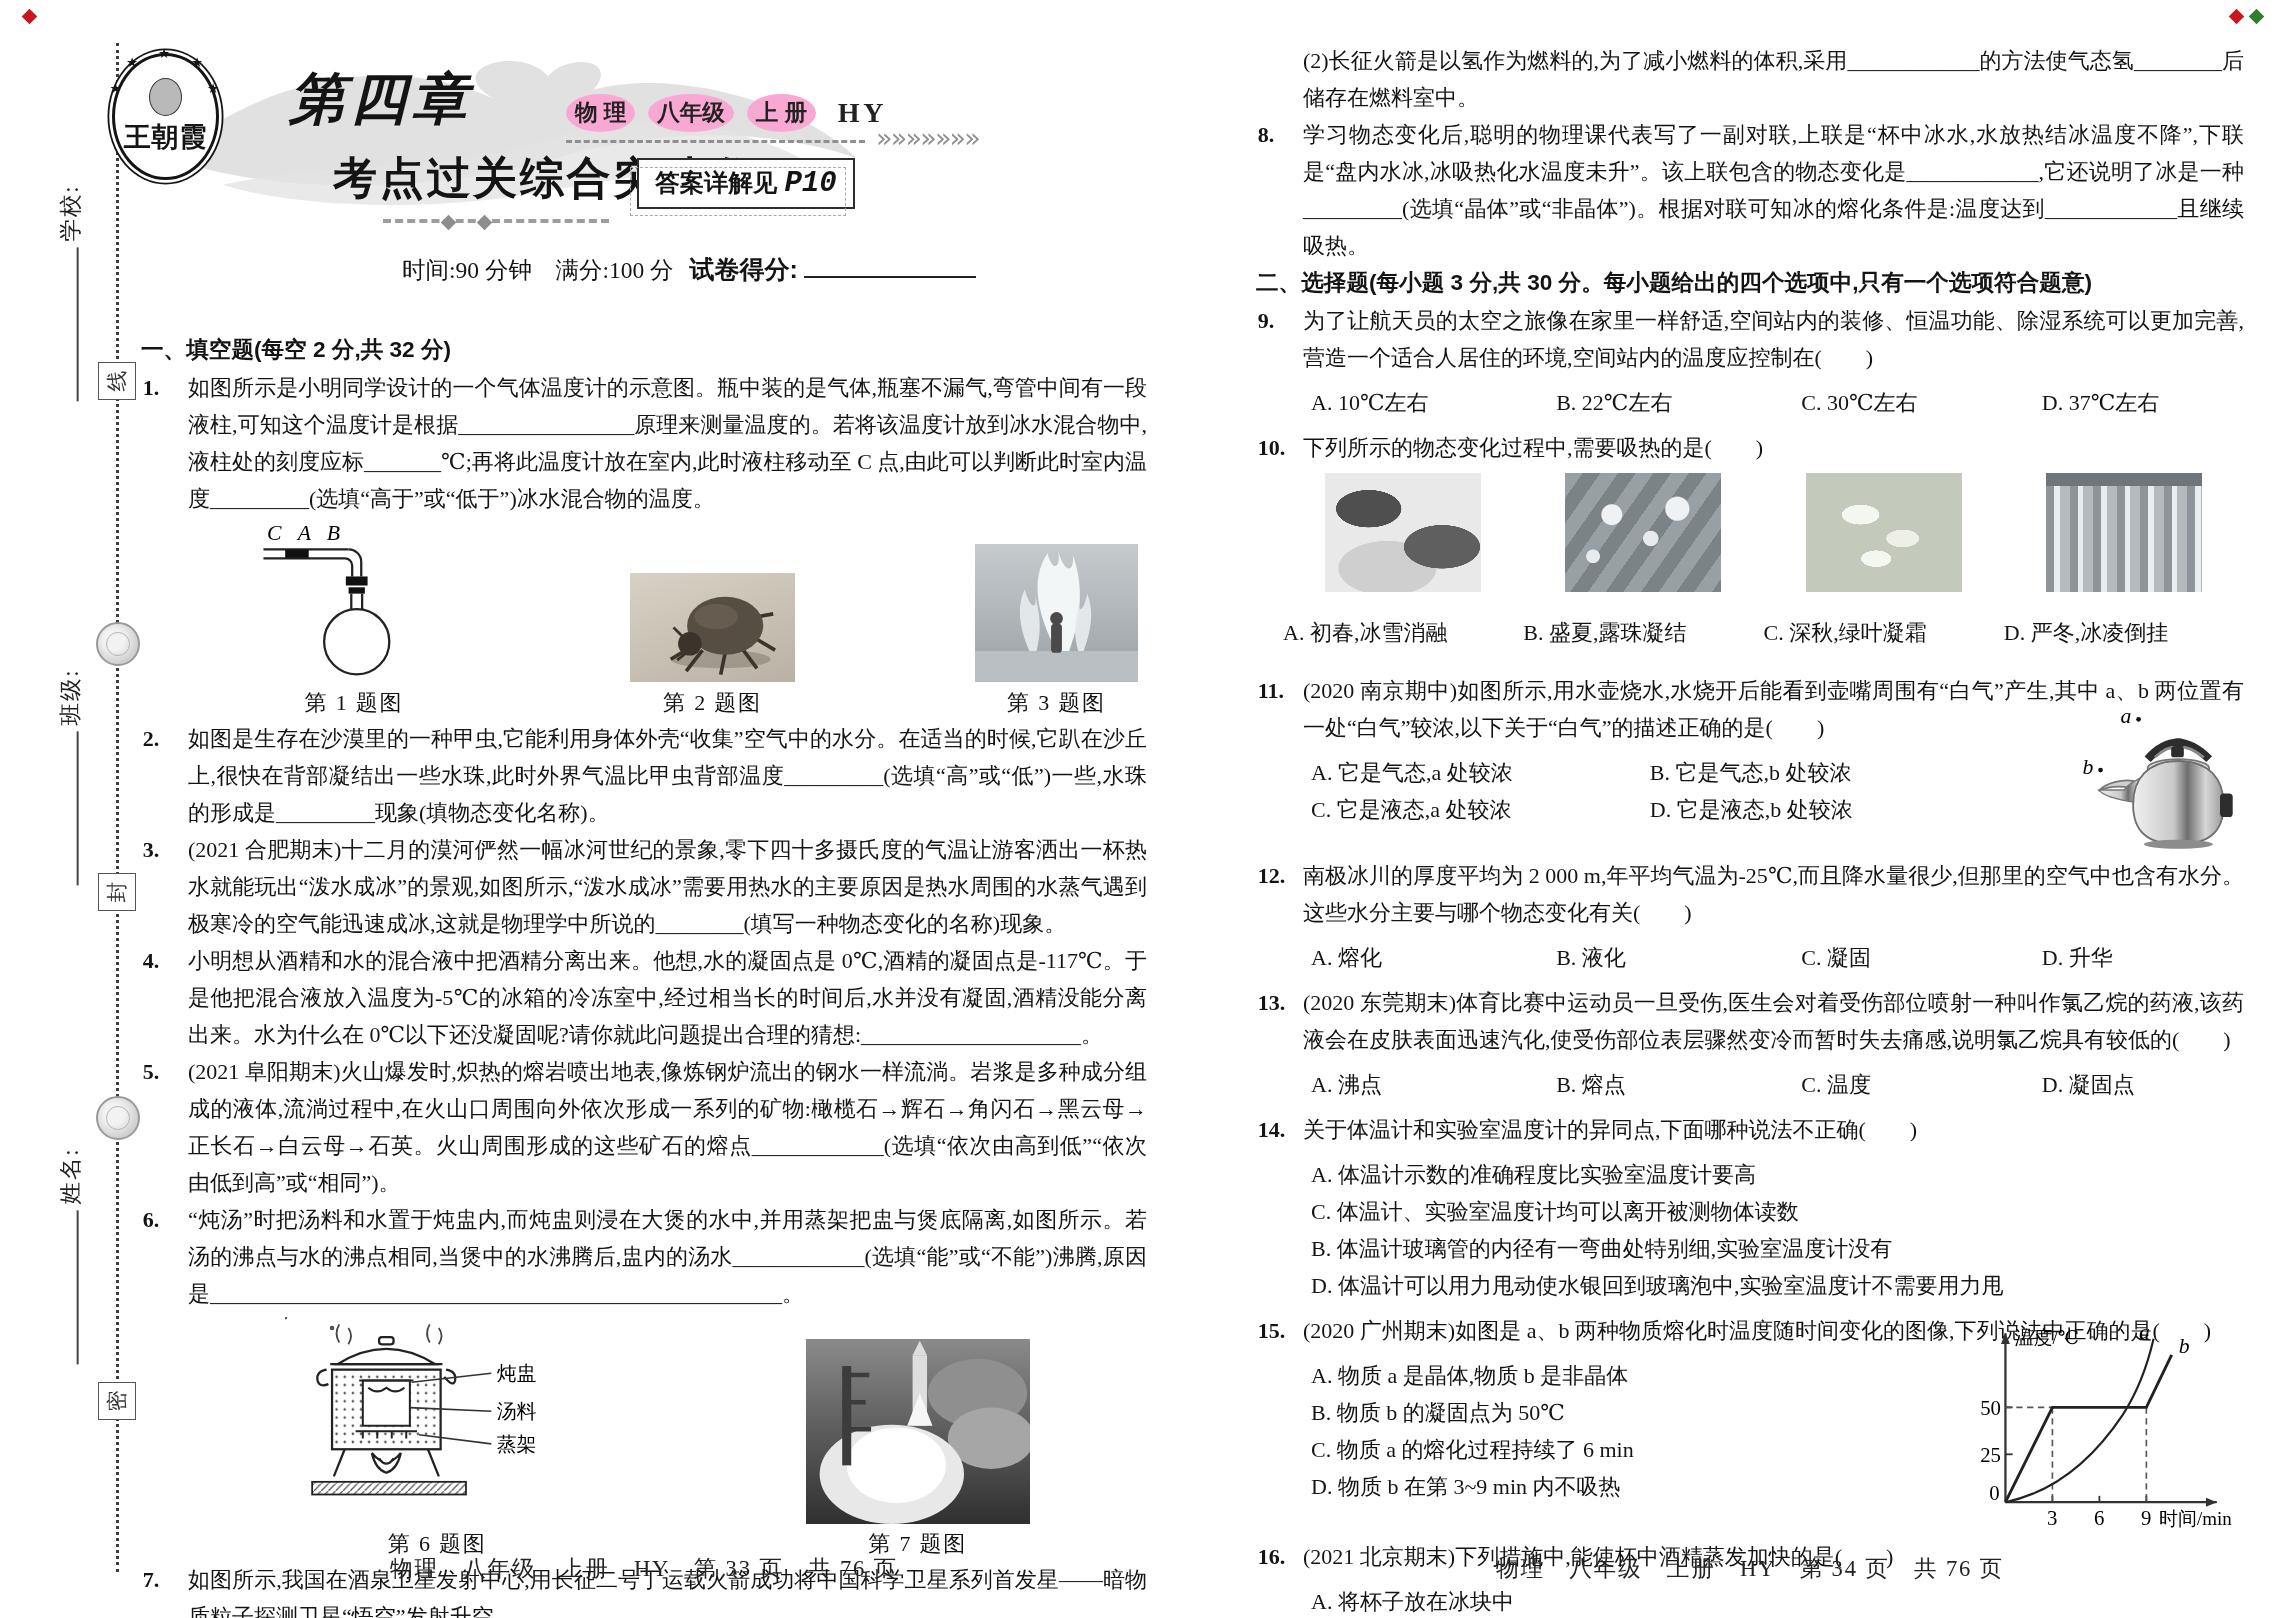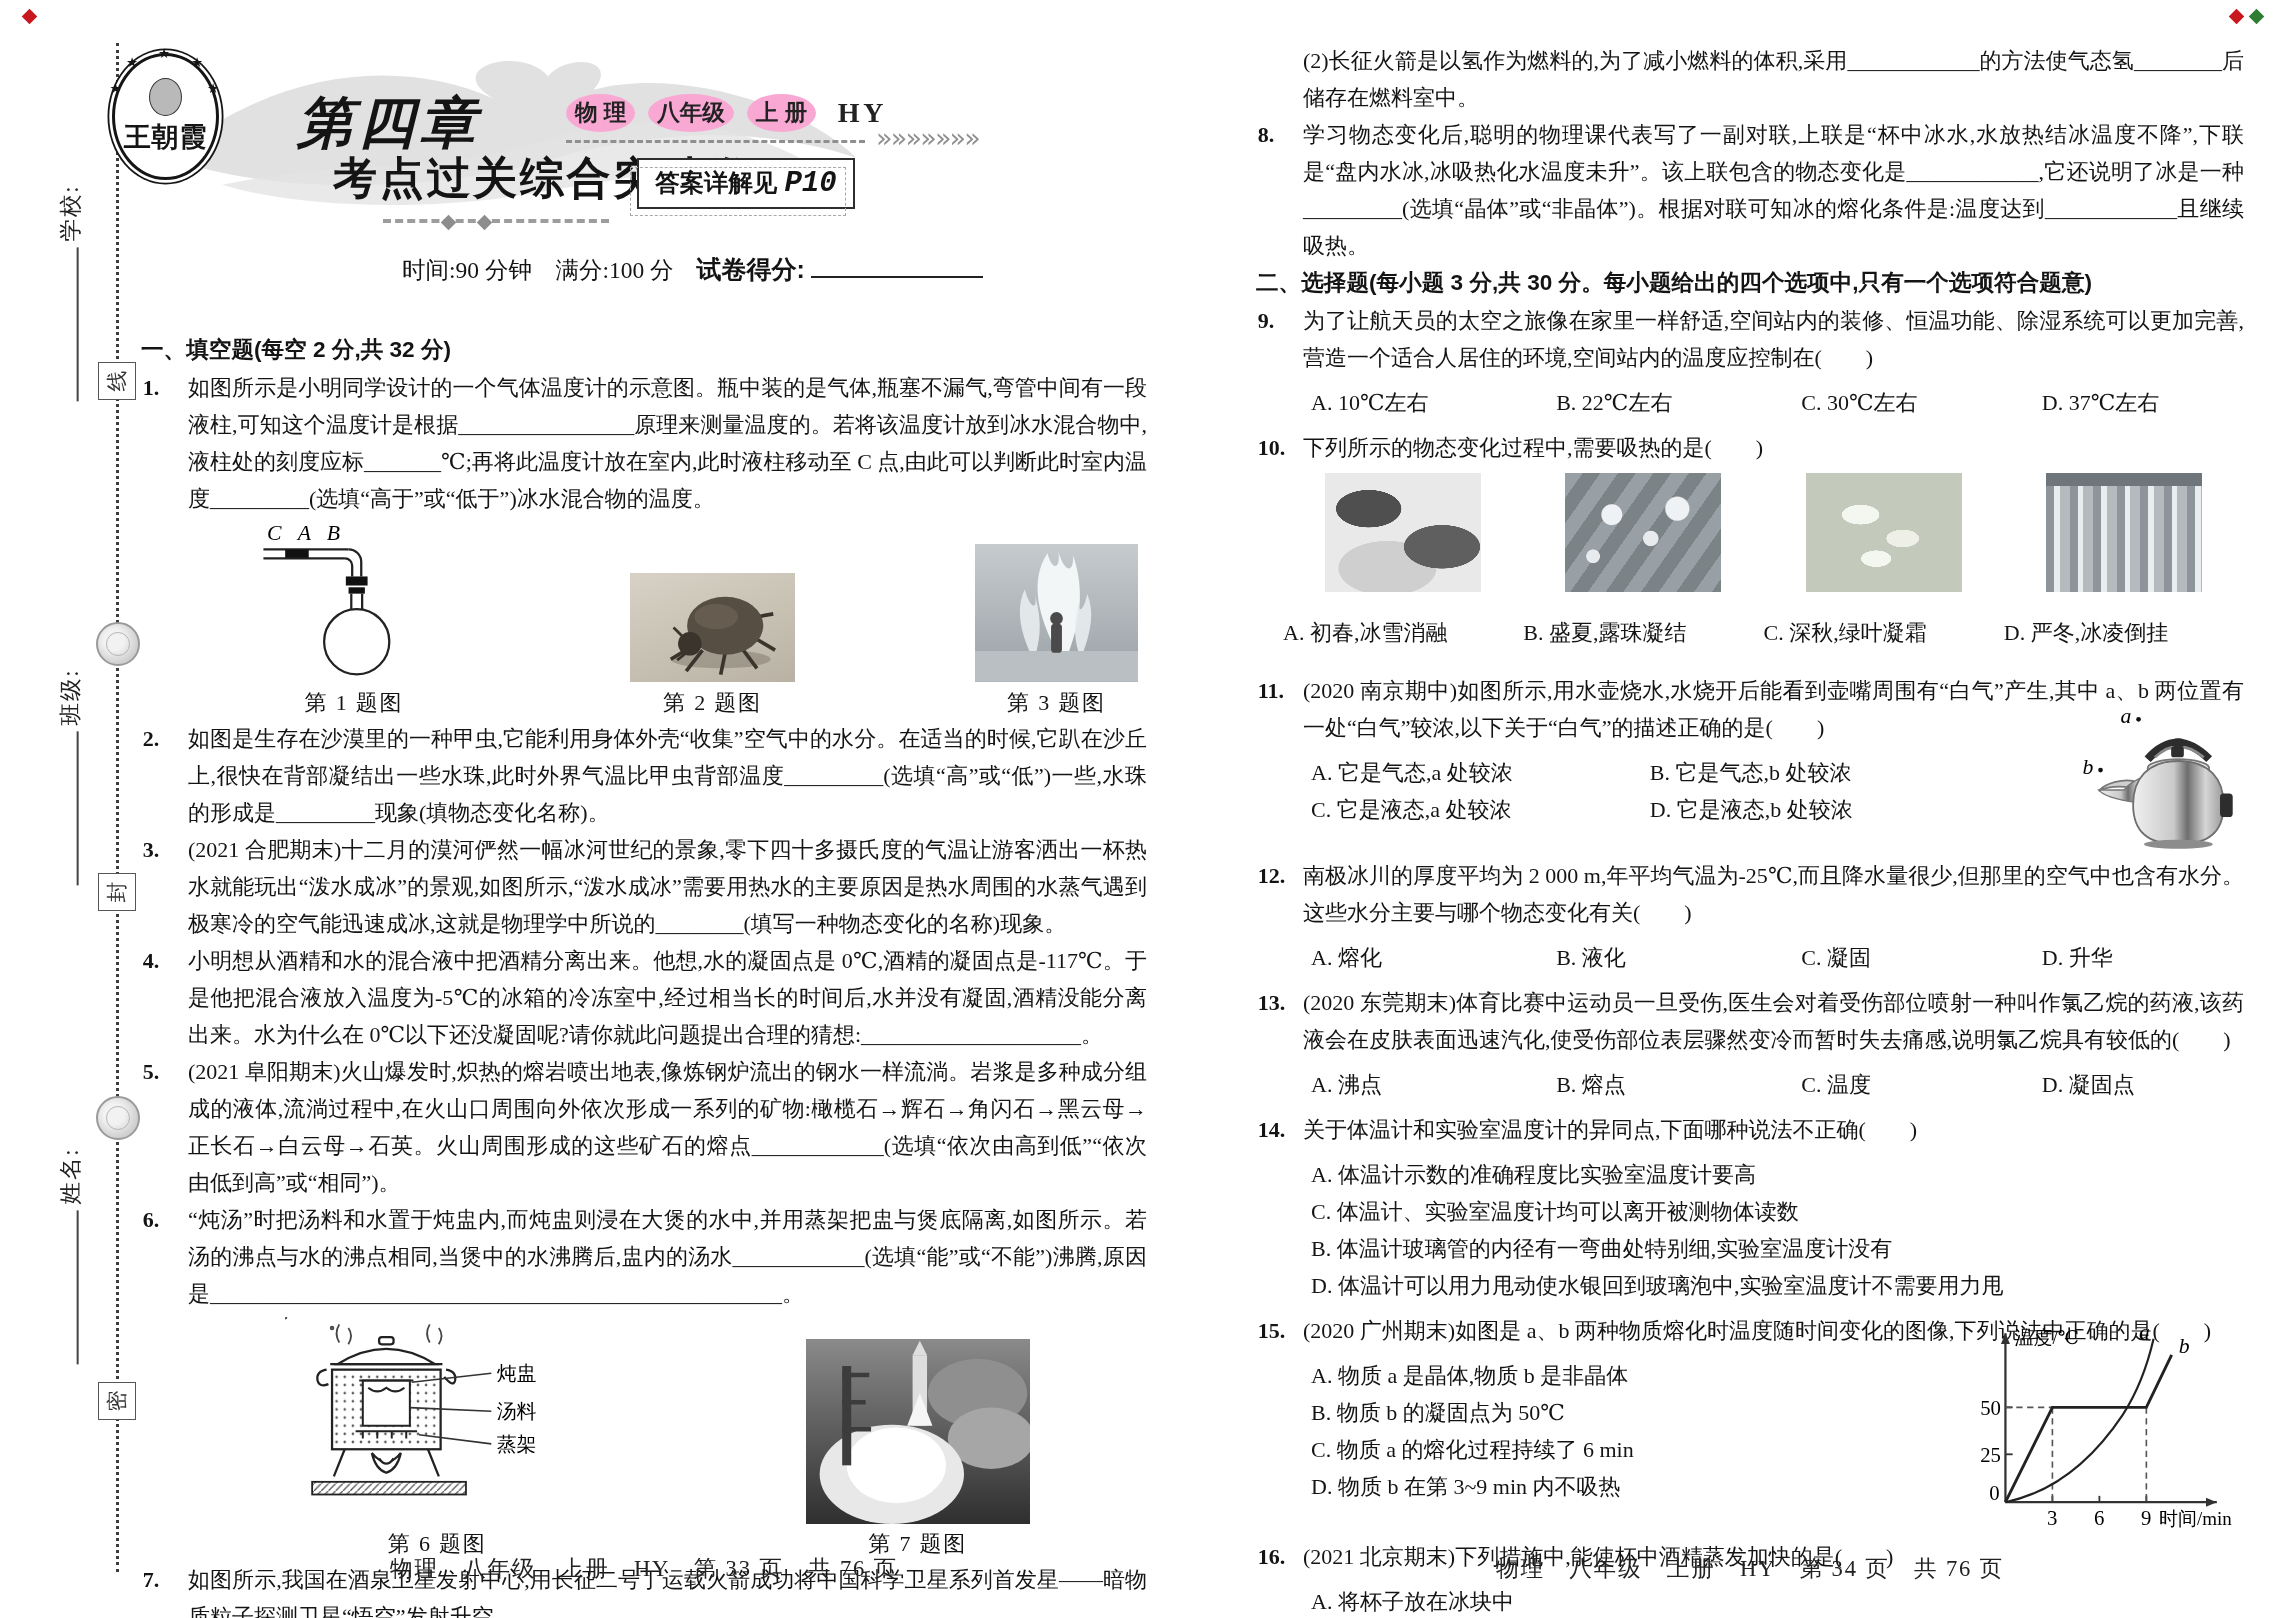--- a/index.html
+++ b/index.html
@@ -45,23 +45,23 @@
   }
   .logo .portrait { width:31px; height:36px; border-radius:50%; background:#b9b9b9; border:1.8px solid #333; margin-bottom:3.6px; }
   .logo .brand { font-size:27px; font-weight:700; letter-spacing:0.9px; }
   .logo .star { position:absolute; color:#151515; font-size:13.6px; }
   .logo .star:nth-child(1){ left:-5.4px;  top:23.5px; }
   .logo .star:nth-child(2){ left:11px;  top:-1.8px; }
   .logo .star:nth-child(3){ left:43px;  top:-11px; }
   .logo .star:nth-child(4){ left:76px;  top:-1.8px; }
   .logo .star:nth-child(5){ left:92px; top:23.5px; }
   .chapter {
-    position:absolute; left:156px; top:20px; z-index:1;
+    position:absolute; left:148px; top:20px; z-index:1;
     font-family:"Liberation Sans","DejaVu Sans",sans-serif;
-    font-weight:700; font-style:italic; font-size:56px; letter-spacing:5.4px;margin-top:24px;
+    font-weight:700; font-style:italic; font-size:56px; letter-spacing:5.4px;
   }
   .main-title { position:absolute; left:192px; top:107px; z-index:1; font-weight:700; font-size:44px; letter-spacing:2.7px; }
   .title-deco { position:absolute; left:242px; top:177px; width:226px; border-top:4.5px dashed #9d9d9d; }
   .title-deco i { position:absolute; top:-6.3px; width:11px; height:11px; background:#8d8d8d; transform:rotate(45deg); }
   .title-deco i:nth-child(1){ left:60px; } .title-deco i:nth-child(2){ left:96px; }
   .badge-row { position:absolute; left:425px; top:51px; display:flex; align-items:center; gap:12.7px; z-index:1; }
   .badge {
     font-family:"Liberation Sans","DejaVu Sans",sans-serif; font-size:22.6px; font-weight:700;
     background:#f9a8d4; border-radius:50%; padding:3.6px 9px; color:#222;
   }
@@ -69,21 +69,21 @@
   .badge-dash { position:absolute; left:425px; top:98px; width:299px; border-top:3.6px dashed #8f8f8f; }
   .chevrons { position:absolute; left:735px; top:80px; color:#8f8f8f; font-size:27px; letter-spacing:-1.8px; font-family:"DejaVu Sans",sans-serif; }
   .answer-box {
     position:absolute; left:496px; top:116px; z-index:1; background:#fff;
     border:2.7px solid #2e2e2e; padding:7.2px 16.3px; font-size:24.4px; font-weight:700;
     font-family:"Liberation Sans","DejaVu Sans",sans-serif;
   }
   .answer-box::before { content:""; position:absolute; left:-9px; top:7.2px; right:7.2px; bottom:-9px; border:1.8px dashed #a8a8a8; z-index:-1; }
   .answer-box .p10 { font-family:Liberation Mono, monospace; font-style:italic; font-size:29px; margin-left:7.2px; }
   .meta-line { position:absolute; left:261px; top:210px; font-size:23.5px; white-space:nowrap; z-index:1; }
-  .meta-line .score-lbl { font-family:"Liberation Sans","DejaVu Sans",sans-serif; font-weight:700; font-size:25px; margin-left:17px; }
+  .meta-line .score-lbl { font-family:"Liberation Sans","DejaVu Sans",sans-serif; font-weight:700; font-size:25px; margin-left:10px; }
   .meta-line .score-blank { display:inline-block; width:172px; border-bottom:2.7px solid #222; height:1em; vertical-align:baseline; }
   
   .sec-head { font-family:"Liberation Sans","DejaVu Sans",sans-serif; font-weight:700; font-size:22.6px; line-height:38px; white-space:nowrap; }
   .q { position:relative; padding-left:47px; font-size:22px; line-height:37px; text-align:justify; }
   .q .num { position:absolute; left:1.8px; top:0; font-weight:700; }
   .q p { margin:0; }
   .opts { list-style:none; margin:8px; padding:0 0 0 47px; font-size:22px; }
   .opts li { line-height:37px; }
   .row4 { display:grid; grid-template-columns:26.5% 26.5% 26% 21%; }
   .grid2 { display:grid; grid-template-columns:50% 50%; width:72%; }

